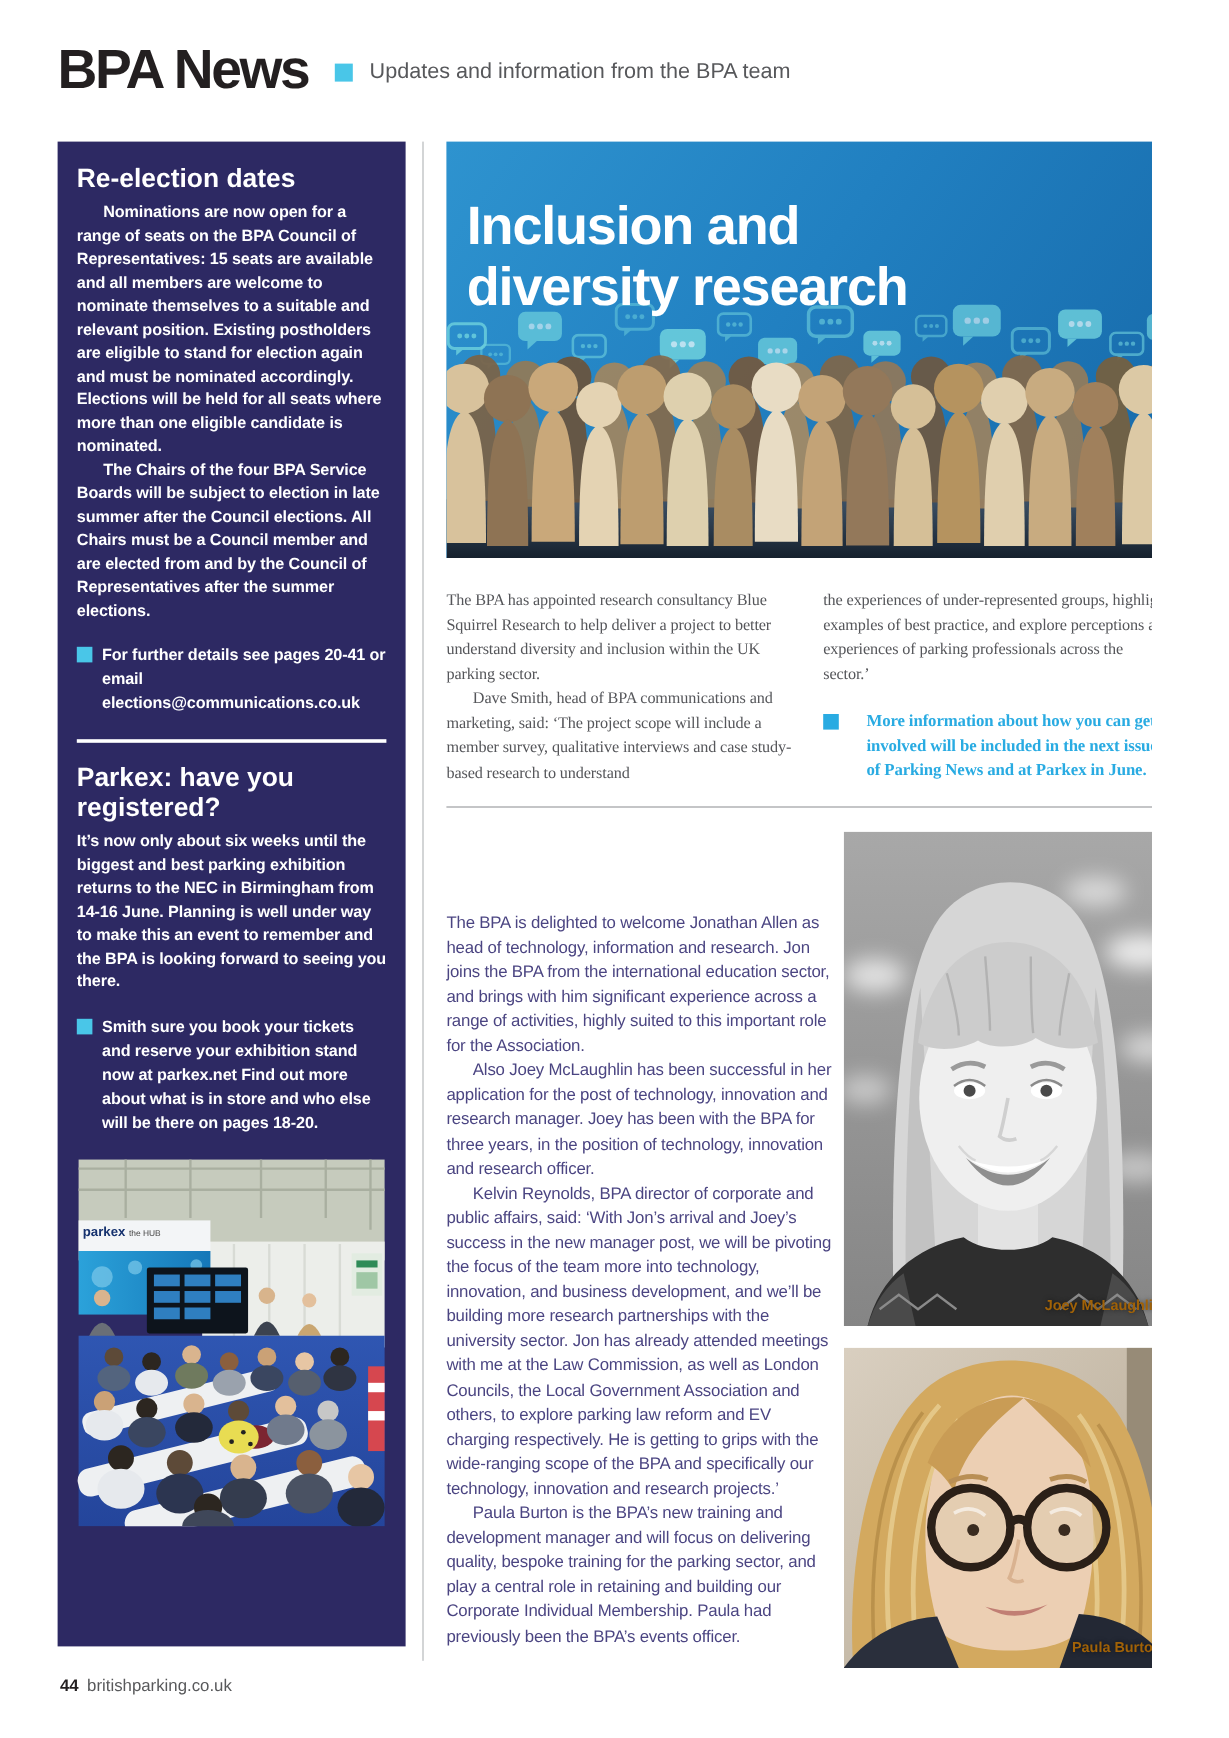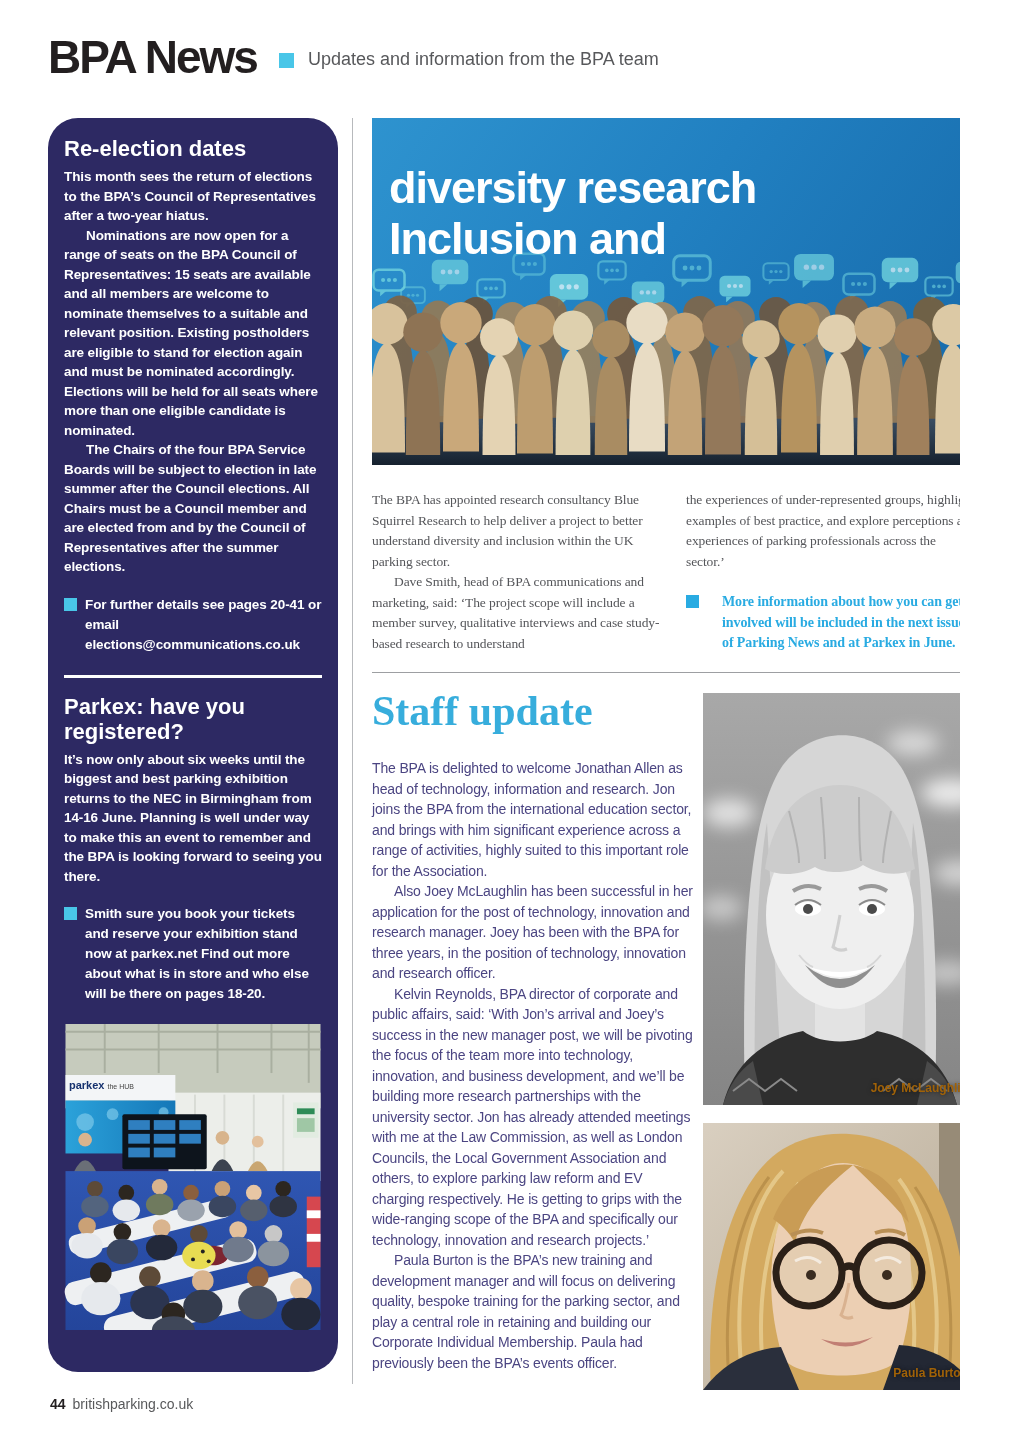--- a/index.html
+++ b/index.html
@@ -7,21 +7,21 @@
         font-family:"Liberation Sans",sans-serif;}
 
   
   .header{position:absolute;left:48px;top:34px;display:flex;align-items:center;}
   .brand{font-size:46px;font-weight:bold;letter-spacing:-2px;color:#231f20;line-height:1;}
   .tag-sq{width:15px;height:15px;background:#49c6e8;margin:6px 14px 0 22px;flex:none;}
   .tagline{font-size:18px;color:#57585b;margin-top:5px;}
 
   
   .sidebar{position:absolute;left:48px;top:118px;width:290px;height:1254px;background:#2d2963;
-           box-sizing:border-box;padding:14px 16px 0 16px;color:#ffffff;overflow:hidden;border-radius:30px;}
+           box-sizing:border-box;padding:14px 16px 0 16px;color:#ffffff;overflow:hidden;}
   .sb-h{font-size:22px;line-height:25px;font-weight:bold;margin:4px 0 6px 0;}
   .sb-p{font-size:13.5px;line-height:19.5px;font-weight:bold;letter-spacing:-.1px;margin:0;}
   .ind{text-indent:22px;}
   .note{display:flex;margin-top:18px;}
   .note .sq{width:13px;height:13px;background:#49c6e8;flex:none;margin:3px 8px 0 0;}
   .note p{margin:0;font-size:13.5px;line-height:20px;font-weight:bold;letter-spacing:-.1px;}
   .sb-divider{height:3px;background:#ffffff;margin:20px 0 16px 0;}
   .sb-photo{position:relative;width:258px;height:306px;margin:20px 0 0 0;overflow:hidden;}
   .sb-photo svg{display:block;width:100%;height:100%;}
   .banner-label{position:absolute;left:5px;top:56px;font-size:11px;font-weight:bold;color:#15316e;line-height:1;}
@@ -69,21 +69,20 @@
 <div class="page">
 
   <div class="header">
     <div class="brand">BPA News</div>
     <div class="tag-sq"></div>
     <div class="tagline">Updates and information from the BPA team</div>
   </div>
 
   <aside class="sidebar">
     <h2 class="sb-h">Re-election dates</h2>
-    <p class="sb-p">This month sees the return of elections to the BPA’s Council of Representatives after a two-year hiatus.</p>
     <p class="sb-p ind">Nominations are now open for a range of seats on the BPA Council of Representatives: 15 seats are available and all members are welcome to nominate themselves to a suitable and relevant position. Existing postholders are eligible to stand for election again and must be nominated accordingly. Elections will be held for all seats where more than one eligible candidate is nominated.</p>
     <p class="sb-p ind">The Chairs of the four BPA Service Boards will be subject to election in late summer after the Council elections. All Chairs must be a Council member and are elected from and by the Council of Representatives after the summer elections.</p>
 
     <div class="note">
       <span class="sq"></span>
       <p><span>For further details see pages </span><b>20-41</b><span> or email </span><b>elections@communications.co.uk</b></p>
     </div>
 
     <div class="sb-divider"></div>
 
@@ -208,22 +207,22 @@
         </g>
       </svg>
       <div class="banner-label"><span>parkex</span><span class="banner-sub">the HUB</span></div>
     </figure>
   </aside>
 
   <div class="vline"></div>
 
   <section class="hero">
     <h1 class="hero-title">
+      <span>Inclusion and</span>
       <span>diversity research</span>
-      <span>Inclusion and</span>
     </h1>
     <svg class="hero-art" viewBox="0 0 604 215">
       <defs>
         <linearGradient id="floorG" x1="0" y1="0" x2="0" y2="1">
           <stop offset="0" stop-color="#3d5166"></stop>
             <stop offset="1" stop-color="#16212e"></stop>
         </linearGradient>
         <symbol id="peg" viewBox="0 0 60 170">
           <circle cx="30" cy="27" r="23"></circle>
           <path d="M30,47 C15,55 10,84 10,170 L50,170 C50,84 45,55 30,47 Z"></path>
@@ -308,21 +307,20 @@
   <div class="art-col c2">
     <p>the experiences of under-represented groups, highlight examples of best practice, and explore perceptions and experiences of parking professionals across the sector.’</p>
     <div class="callout">
       <span class="sq"></span>
       <p>More information about how you can get involved will be included in the next issue of Parking News and at Parkex in June.</p>
     </div>
   </div>
 
   <div class="hr"></div>
 
-  <h2 class="staff-h">Staff update</h2>
   <div class="staff-body">
     <p>The BPA is delighted to welcome Jonathan Allen as head of technology, information and research. Jon joins the BPA from the international education sector, and brings with him significant experience across a range of activities, highly suited to this important role for the Association.</p>
     <p class="ind">Also Joey McLaughlin has been successful in her application for the post of technology, innovation and research manager. Joey has been with the BPA for three years, in the position of technology, innovation and research officer.</p>
     <p class="ind">Kelvin Reynolds, BPA director of corporate and public affairs, said: ‘With Jon’s arrival and Joey’s success in the new manager post, we will be pivoting the focus of the team more into technology, innovation, and business development, and we’ll be building more research partnerships with the university sector. Jon has already attended meetings with me at the Law Commission, as well as London Councils, the Local Government Association and others, to explore parking law reform and EV charging respectively. He is getting to grips with the wide-ranging scope of the BPA and specifically our technology, innovation and research projects.’</p>
     <p class="ind">Paula Burton is the BPA’s new training and development manager and will focus on delivering quality, bespoke training for the parking sector, and play a central role in retaining and building our Corporate Individual Membership. Paula had previously been the BPA’s events officer.</p>
   </div>
 
   <figure class="photo joey" style="margin:0;">
     <svg viewBox="0 0 273 412">
       <defs>

